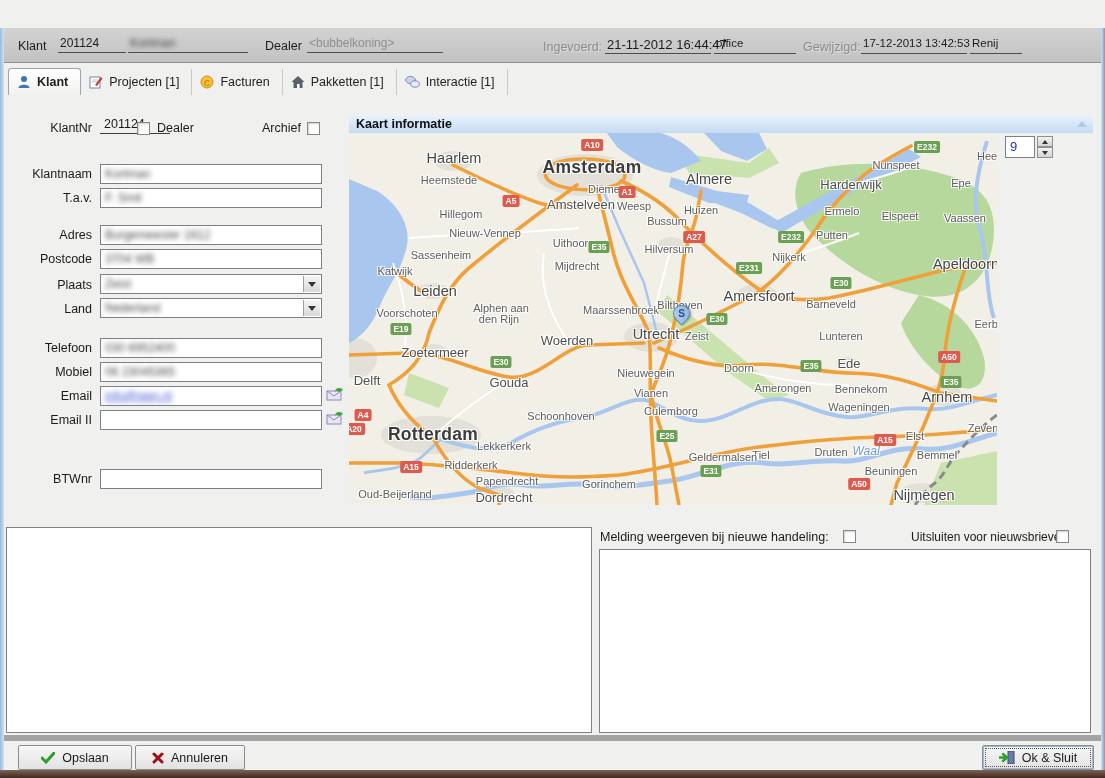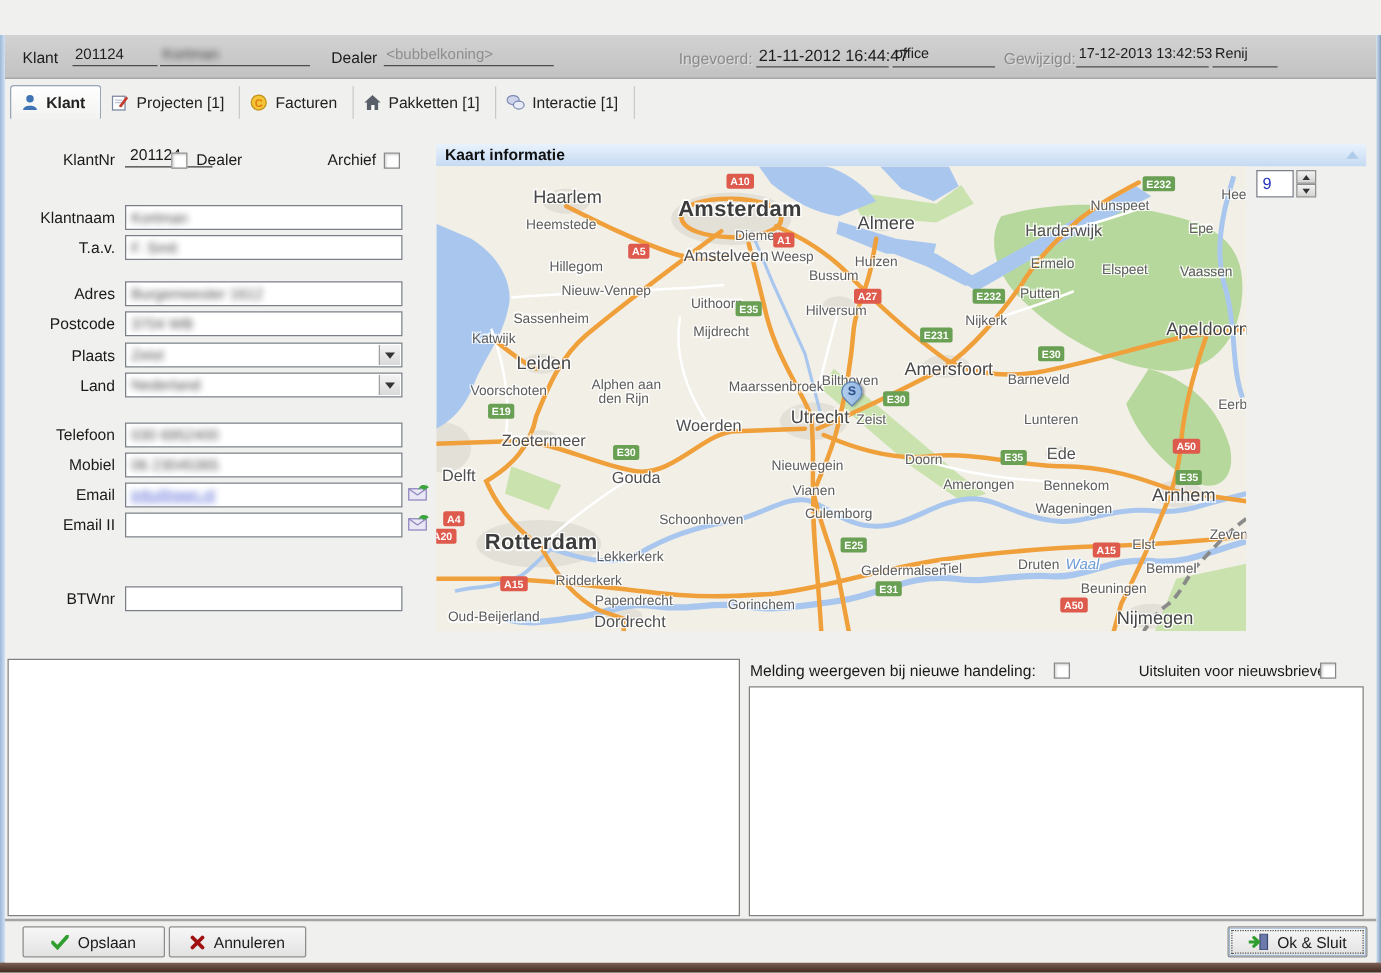--- a/index.html
+++ b/index.html
@@ -76,21 +76,21 @@
   .marker span{display:block;transform:rotate(45deg);text-align:center;font-size:10px;font-weight:bold;color:#2c4f88;line-height:15px;}
   .zoombox{position:absolute;left:1005px;top:136px;width:30px;height:22px;background:#fff;border:1px solid #7a7f88;
            font-size:13px;color:#2233bb;padding:2px 0 0 4px;}
   .spin{position:absolute;left:1037px;top:136px;width:16px;height:22px;}
   .spin div{height:11px;background:linear-gradient(#f2f2f2,#d4d4d4);border:1px solid #8f8f8f;
             display:flex;align-items:center;justify-content:center;}
   .spin div::after{content:"";border:3px solid transparent;}
   .spin .up::after{border-bottom:4px solid #333;margin-top:-3px;}
   .spin .dn::after{border-top:4px solid #333;margin-bottom:-3px;}
   
-  .footer{position:absolute;left:4px;right:4px;top:735px;height:35px;background:#f0f0ee;border-top:2px solid #a3a3a3;}
+  .footer{position:absolute;left:4px;right:4px;top:735px;height:35px;background:#f0f0ee;border-top:6px solid #a3a3a3;}
   .btn{position:absolute;top:4px;height:25px;background:linear-gradient(to bottom,#f7f7f7,#e2e2e2);
        border:1px solid #8d8d8d;border-radius:2px;display:flex;align-items:center;justify-content:center;
        font-size:12.5px;padding:0 12px;}
   .btn .bicon{margin-right:7px;display:inline-flex;}
   .btn.focused{box-shadow:inset 0 0 0 1px #9db9d6;outline:1px dotted #555;outline-offset:-4px;}
   .checkmark{width:14px;height:12px;}
   .crossmark{width:12px;height:12px;}
 </style>
 </head>
 <body>
@@ -382,21 +382,21 @@
         <span class="mbadge e" style="left: 578px; top: 14px;">E232</span>
         <span class="mbadge e" style="left: 442px; top: 104px;">E232</span>
         <span class="mbadge e" style="left: 400px; top: 135px;">E231</span>
         <span class="mbadge e" style="left: 492px; top: 150px;">E30</span>
         <span class="mbadge e" style="left: 368px; top: 186px;">E30</span>
         <span class="mbadge e" style="left: 52px; top: 196px;">E19</span>
         <span class="mbadge e" style="left: 152px; top: 229px;">E30</span>
         <span class="mbadge a" style="left: 14px; top: 282px;">A4</span>
         <span class="mbadge a" style="left: 5px; top: 296px;">A20</span>
         <span class="mbadge a" style="left: 62px; top: 334px;">A15</span>
-        <span class="mbadge e" style="left: 318px; top: 303px; margin-left: 16px;">E25</span>
+        <span class="mbadge e" style="left: 318px; top: 303px;">E25</span>
         <span class="mbadge a" style="left: 600px; top: 224px;">A50</span>
         <span class="mbadge e" style="left: 602px; top: 249px;">E35</span>
         <span class="mbadge e" style="left: 462px; top: 233px;">E35</span>
         <span class="mbadge a" style="left: 536px; top: 307px;">A15</span>
         <span class="mbadge e" style="left: 362px; top: 338px; text-align: center;">E31</span>
         <span class="mbadge a" style="left: 510px; top: 351px;">A50</span>
       </div>
     <div class="marker">
         <span>S</span>
       </div>

